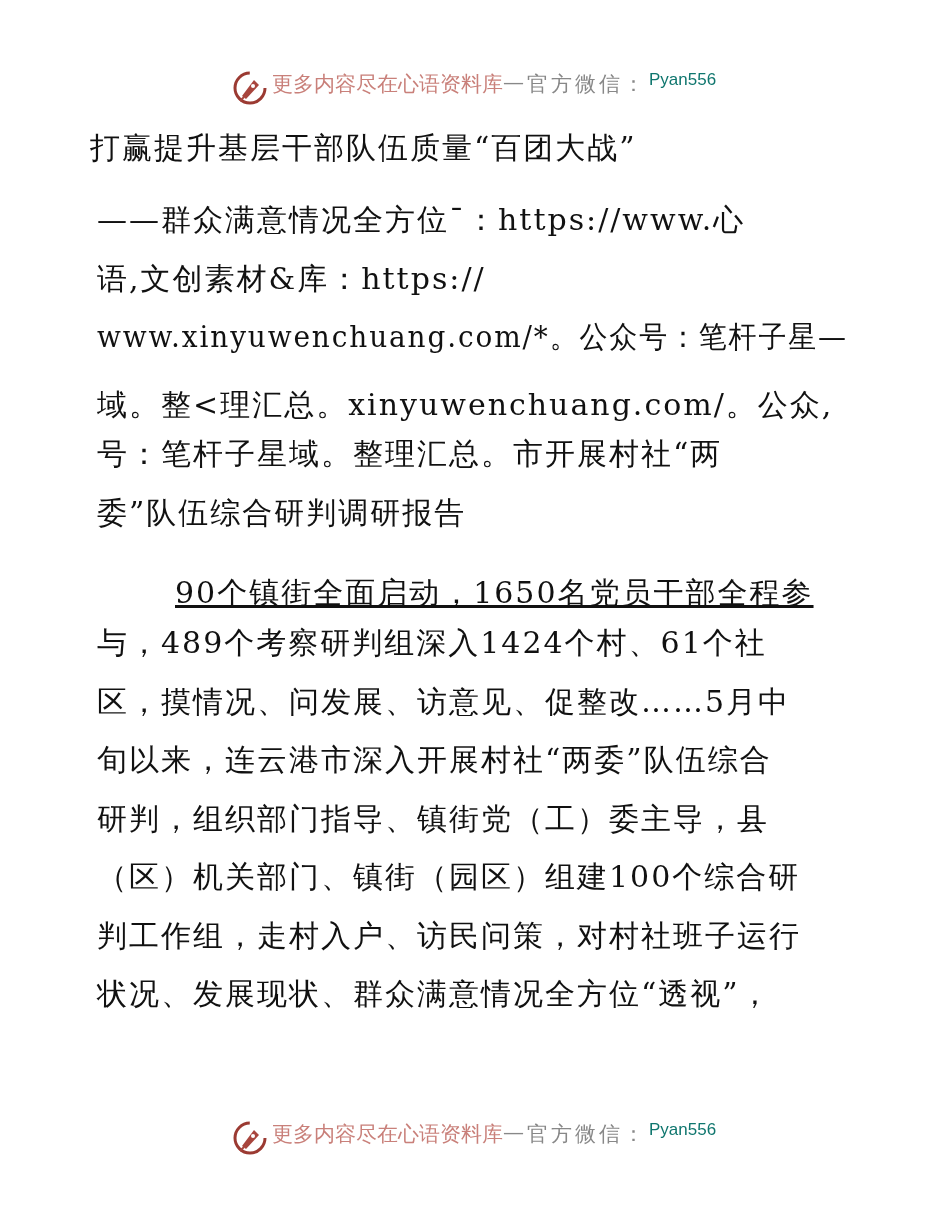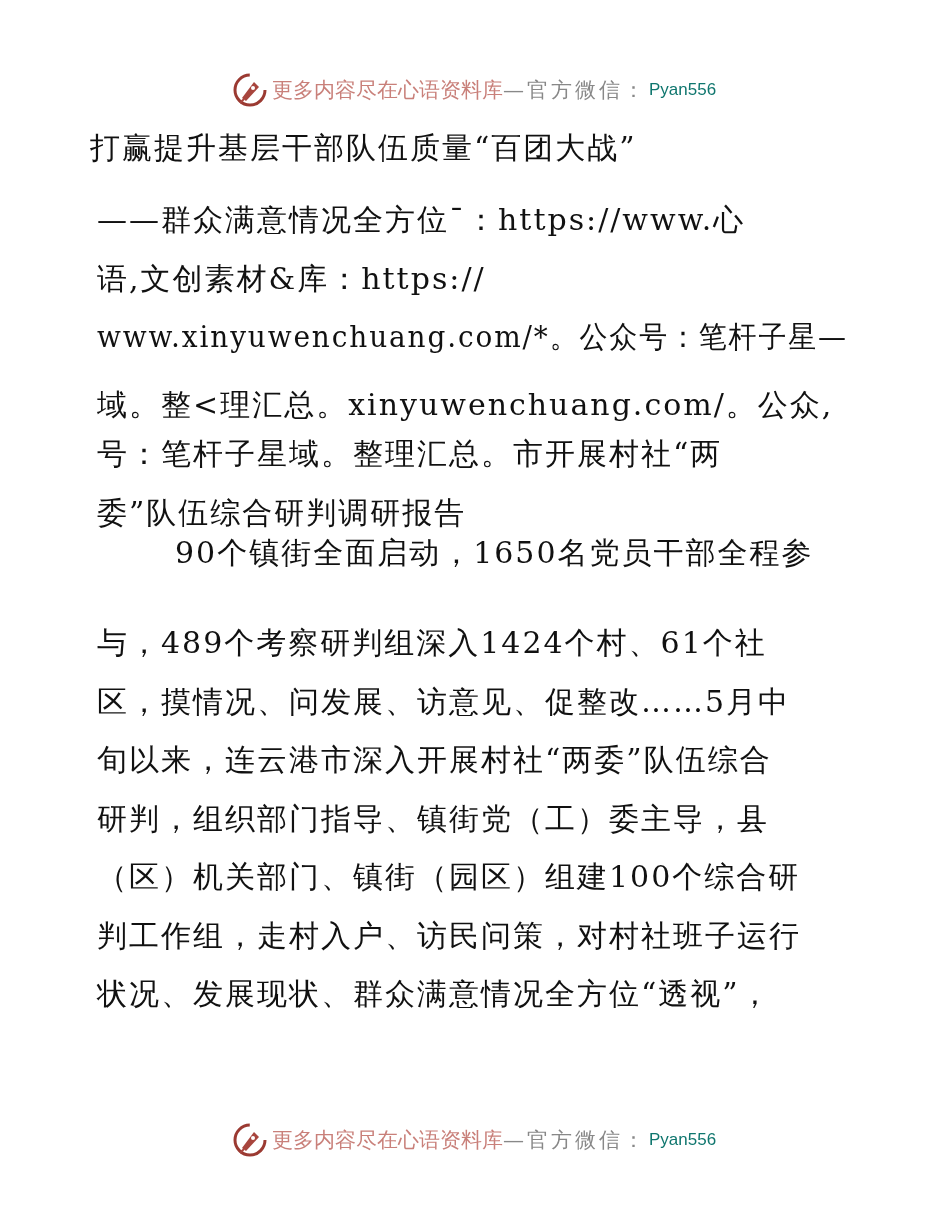--- a/index.html
+++ b/index.html
@@ -1,19 +1,19 @@
 <!DOCTYPE html>
 <html><head>
 <meta charset="utf-8">
 <style>
   html, body { margin: 0; padding: 0; background: #ffffff; }
   body { width: 950px; height: 1230px; position: relative; overflow: hidden; }
   .watermark {
     position: absolute; left: 232px; height: 40px;
-    display: flex; align-items: center; white-space: nowrap;
+    display: flex; white-space: nowrap;
   }
   .watermark.top { top: 70px; }
   .watermark.bottom { top: 1120px; }
   .wm-logo { width: 36px; height: 36px; margin-right: 4px; }
   .wm-red { color: #c9807a; font-family: "DejaVu Serif", serif; font-size: 21px; letter-spacing: 0px; }
   .wm-gray { color: #888888; font-family: "DejaVu Serif", serif; font-size: 21px; letter-spacing: 3px; }
   .wm-id { color: #0f766e; font-family: "Liberation Sans", sans-serif; font-size: 17px; margin-left: 2px; }
   .line {
     position: absolute; left: 97px;
     font-family: "DejaVu Serif", serif;
@@ -42,21 +42,21 @@
 
 <div class="line title" style="top:128px;">打赢提升基层干部队伍质量“百团大战”</div>
 
 <div class="line" style="top:200px;">——群众满意情况全方位¯：https://www.心</div>
 <div class="line" style="top:259px;">语,文创素材&amp;库：https://</div>
 <div class="line" style="top: 317px; transform: scaleX(0.932);">www.xinyuwenchuang.com/*。公众号：笔杆子星—</div>
 <div class="line" style="top:376px;margin-top:9px;">域。整&lt;理汇总。xinyuwenchuang.com/。公众,</div>
 <div class="line" style="top:434px;">号：笔杆子星域。整理汇总。市开展村社“两</div>
 <div class="line" style="top:493px;">委”队伍综合研判调研报告</div>
 
-<div class="line indent" style="top:533px;">90个镇街全面启动，1650名党员干部全程参</div>
+<div class="line indent" style="top:573px;text-decoration:underline;">90个镇街全面启动，1650名党员干部全程参</div>
 <div class="line" style="top:623px;">与，489个考察研判组深入1424个村、61个社</div>
 <div class="line" style="top:682px;">区，摸情况、问发展、访意见、促整改……5月中</div>
 <div class="line" style="top:740px;">旬以来，连云港市深入开展村社“两委”队伍综合</div>
 <div class="line" style="top:799px;">研判，组织部门指导、镇街党（工）委主导，县</div>
 <div class="line" style="top:857px;">（区）机关部门、镇街（园区）组建100个综合研</div>
 <div class="line" style="top:916px;">判工作组，走村入户、访民问策，对村社班子运行</div>
 <div class="line" style="top:974px;">状况、发展现状、群众满意情况全方位“透视”，</div>
 
 <div class="watermark bottom">
   <svg class="wm-logo" viewBox="0 0 36 36">

